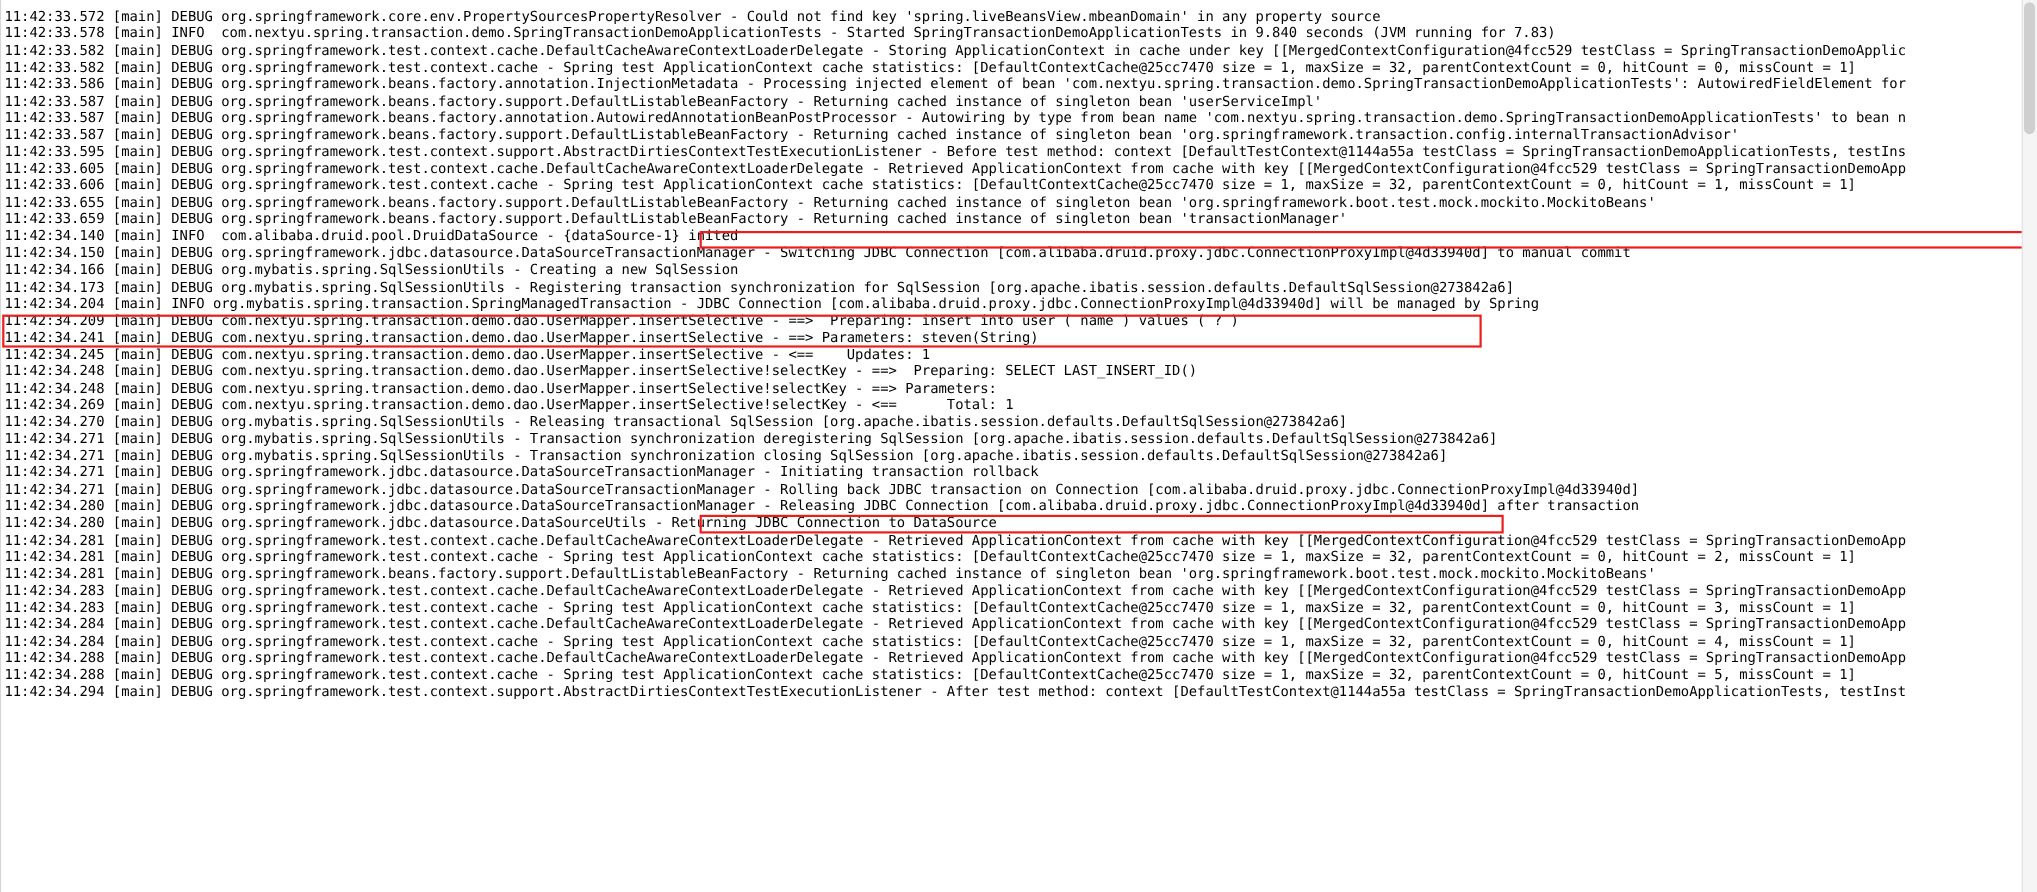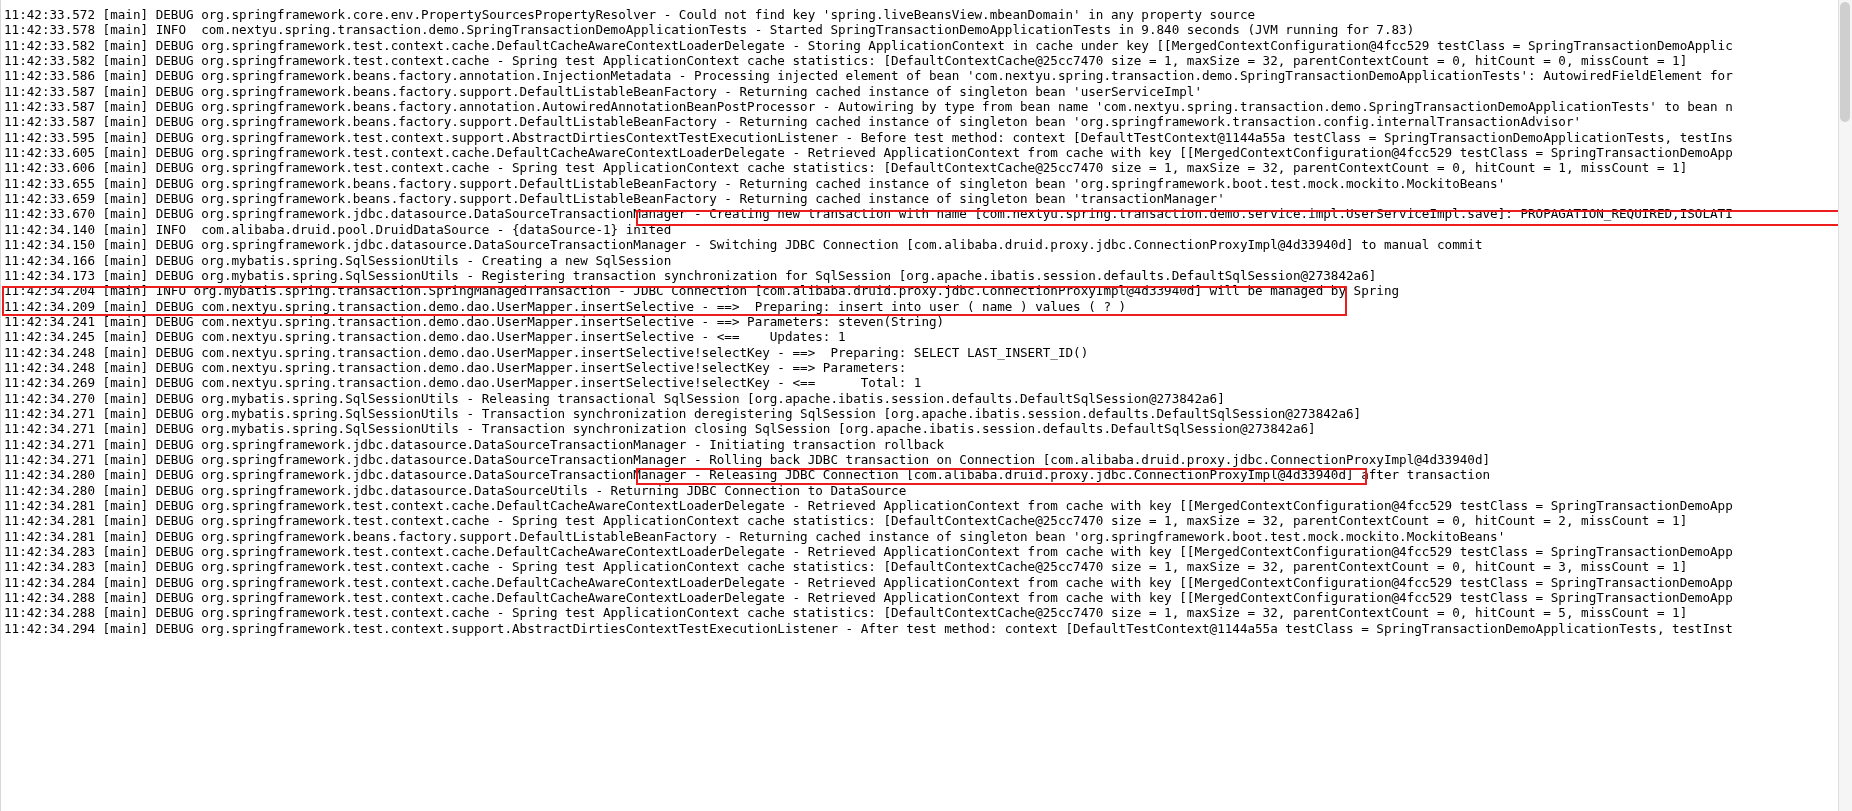--- a/index.html
+++ b/index.html
@@ -91,21 +91,20 @@
     <div class="log-line">11:42:33.582 [main] DEBUG org.springframework.test.context.cache - Spring test ApplicationContext cache statistics: [DefaultContextCache@25cc7470 size = 1, maxSize = 32, parentContextCount = 0, hitCount = 0, missCount = 1]</div>
     <div class="log-line">11:42:33.586 [main] DEBUG org.springframework.beans.factory.annotation.InjectionMetadata - Processing injected element of bean 'com.nextyu.spring.transaction.demo.SpringTransactionDemoApplicationTests': AutowiredFieldElement for</div>
     <div class="log-line">11:42:33.587 [main] DEBUG org.springframework.beans.factory.support.DefaultListableBeanFactory - Returning cached instance of singleton bean 'userServiceImpl'</div>
     <div class="log-line">11:42:33.587 [main] DEBUG org.springframework.beans.factory.annotation.AutowiredAnnotationBeanPostProcessor - Autowiring by type from bean name 'com.nextyu.spring.transaction.demo.SpringTransactionDemoApplicationTests' to bean n</div>
     <div class="log-line">11:42:33.587 [main] DEBUG org.springframework.beans.factory.support.DefaultListableBeanFactory - Returning cached instance of singleton bean 'org.springframework.transaction.config.internalTransactionAdvisor'</div>
     <div class="log-line">11:42:33.595 [main] DEBUG org.springframework.test.context.support.AbstractDirtiesContextTestExecutionListener - Before test method: context [DefaultTestContext@1144a55a testClass = SpringTransactionDemoApplicationTests, testIns</div>
     <div class="log-line">11:42:33.605 [main] DEBUG org.springframework.test.context.cache.DefaultCacheAwareContextLoaderDelegate - Retrieved ApplicationContext from cache with key [[MergedContextConfiguration@4fcc529 testClass = SpringTransactionDemoApp</div>
     <div class="log-line">11:42:33.606 [main] DEBUG org.springframework.test.context.cache - Spring test ApplicationContext cache statistics: [DefaultContextCache@25cc7470 size = 1, maxSize = 32, parentContextCount = 0, hitCount = 1, missCount = 1]</div>
     <div class="log-line">11:42:33.655 [main] DEBUG org.springframework.beans.factory.support.DefaultListableBeanFactory - Returning cached instance of singleton bean 'org.springframework.boot.test.mock.mockito.MockitoBeans'</div>
     <div class="log-line">11:42:33.659 [main] DEBUG org.springframework.beans.factory.support.DefaultListableBeanFactory - Returning cached instance of singleton bean 'transactionManager'</div>
-    <div class="log-line">11:42:33.670 [main] DEBUG org.springframework.jdbc.datasource.DataSourceTransactionManager - Creating new transaction with name [com.nextyu.spring.transaction.demo.service.impl.UserServiceImpl.save]: PROPAGATION_REQUIRED,ISOLATI</div>
     <div class="log-line">11:42:34.140 [main] INFO  com.alibaba.druid.pool.DruidDataSource - {dataSource-1} inited</div>
     <div class="log-line">11:42:34.150 [main] DEBUG org.springframework.jdbc.datasource.DataSourceTransactionManager - Switching JDBC Connection [com.alibaba.druid.proxy.jdbc.ConnectionProxyImpl@4d33940d] to manual commit</div>
     <div class="log-line">11:42:34.166 [main] DEBUG org.mybatis.spring.SqlSessionUtils - Creating a new SqlSession</div>
     <div class="log-line">11:42:34.173 [main] DEBUG org.mybatis.spring.SqlSessionUtils - Registering transaction synchronization for SqlSession [org.apache.ibatis.session.defaults.DefaultSqlSession@273842a6]</div>
     <div class="log-line">11:42:34.204 [main] INFO org.mybatis.spring.transaction.SpringManagedTransaction - JDBC Connection [com.alibaba.druid.proxy.jdbc.ConnectionProxyImpl@4d33940d] will be managed by Spring</div>
     <div class="log-line">11:42:34.209 [main] DEBUG com.nextyu.spring.transaction.demo.dao.UserMapper.insertSelective - ==&gt;  Preparing: insert into user ( name ) values ( ? )</div>
     <div class="log-line">11:42:34.241 [main] DEBUG com.nextyu.spring.transaction.demo.dao.UserMapper.insertSelective - ==&gt; Parameters: steven(String)</div>
     <div class="log-line">11:42:34.245 [main] DEBUG com.nextyu.spring.transaction.demo.dao.UserMapper.insertSelective - &lt;==    Updates: 1</div>
     <div class="log-line">11:42:34.248 [main] DEBUG com.nextyu.spring.transaction.demo.dao.UserMapper.insertSelective!selectKey - ==&gt;  Preparing: SELECT LAST_INSERT_ID()</div>
     <div class="log-line">11:42:34.248 [main] DEBUG com.nextyu.spring.transaction.demo.dao.UserMapper.insertSelective!selectKey - ==&gt; Parameters: </div>
@@ -116,20 +115,21 @@
     <div class="log-line">11:42:34.271 [main] DEBUG org.springframework.jdbc.datasource.DataSourceTransactionManager - Initiating transaction rollback</div>
     <div class="log-line">11:42:34.271 [main] DEBUG org.springframework.jdbc.datasource.DataSourceTransactionManager - Rolling back JDBC transaction on Connection [com.alibaba.druid.proxy.jdbc.ConnectionProxyImpl@4d33940d]</div>
     <div class="log-line">11:42:34.280 [main] DEBUG org.springframework.jdbc.datasource.DataSourceTransactionManager - Releasing JDBC Connection [com.alibaba.druid.proxy.jdbc.ConnectionProxyImpl@4d33940d] after transaction</div>
     <div class="log-line">11:42:34.280 [main] DEBUG org.springframework.jdbc.datasource.DataSourceUtils - Returning JDBC Connection to DataSource</div>
     <div class="log-line">11:42:34.281 [main] DEBUG org.springframework.test.context.cache.DefaultCacheAwareContextLoaderDelegate - Retrieved ApplicationContext from cache with key [[MergedContextConfiguration@4fcc529 testClass = SpringTransactionDemoApp</div>
     <div class="log-line">11:42:34.281 [main] DEBUG org.springframework.test.context.cache - Spring test ApplicationContext cache statistics: [DefaultContextCache@25cc7470 size = 1, maxSize = 32, parentContextCount = 0, hitCount = 2, missCount = 1]</div>
     <div class="log-line">11:42:34.281 [main] DEBUG org.springframework.beans.factory.support.DefaultListableBeanFactory - Returning cached instance of singleton bean 'org.springframework.boot.test.mock.mockito.MockitoBeans'</div>
     <div class="log-line">11:42:34.283 [main] DEBUG org.springframework.test.context.cache.DefaultCacheAwareContextLoaderDelegate - Retrieved ApplicationContext from cache with key [[MergedContextConfiguration@4fcc529 testClass = SpringTransactionDemoApp</div>
     <div class="log-line">11:42:34.283 [main] DEBUG org.springframework.test.context.cache - Spring test ApplicationContext cache statistics: [DefaultContextCache@25cc7470 size = 1, maxSize = 32, parentContextCount = 0, hitCount = 3, missCount = 1]</div>
     <div class="log-line">11:42:34.284 [main] DEBUG org.springframework.test.context.cache.DefaultCacheAwareContextLoaderDelegate - Retrieved ApplicationContext from cache with key [[MergedContextConfiguration@4fcc529 testClass = SpringTransactionDemoApp</div>
+    <div class="log-line">11:42:34.284 [main] DEBUG org.springframework.test.context.cache - Spring test ApplicationContext cache statistics: [DefaultContextCache@25cc7470 size = 1, maxSize = 32, parentContextCount = 0, hitCount = 4, missCount = 1]</div>
     <div class="log-line">11:42:34.288 [main] DEBUG org.springframework.test.context.cache.DefaultCacheAwareContextLoaderDelegate - Retrieved ApplicationContext from cache with key [[MergedContextConfiguration@4fcc529 testClass = SpringTransactionDemoApp</div>
     <div class="log-line">11:42:34.288 [main] DEBUG org.springframework.test.context.cache - Spring test ApplicationContext cache statistics: [DefaultContextCache@25cc7470 size = 1, maxSize = 32, parentContextCount = 0, hitCount = 5, missCount = 1]</div>
     <div class="log-line">11:42:34.294 [main] DEBUG org.springframework.test.context.support.AbstractDirtiesContextTestExecutionListener - After test method: context [DefaultTestContext@1144a55a testClass = SpringTransactionDemoApplicationTests, testInst</div>
   </div>
 
   <div class="highlight-box" style="left: 636px; top: 210px; width: 1216px; height: 16px; border-color: rgb(238, 29, 29);"></div>
   <div class="highlight-box" style="left: 2px; top: 286px; width: 1345px; height: 30px; border-color: rgb(238, 29, 29);"></div>
   <div class="highlight-box" style="left: 636px; top: 468px; width: 731px; height: 17px; border-color: rgb(238, 29, 29);"></div>
 
   <div class="scrollbar-track">

